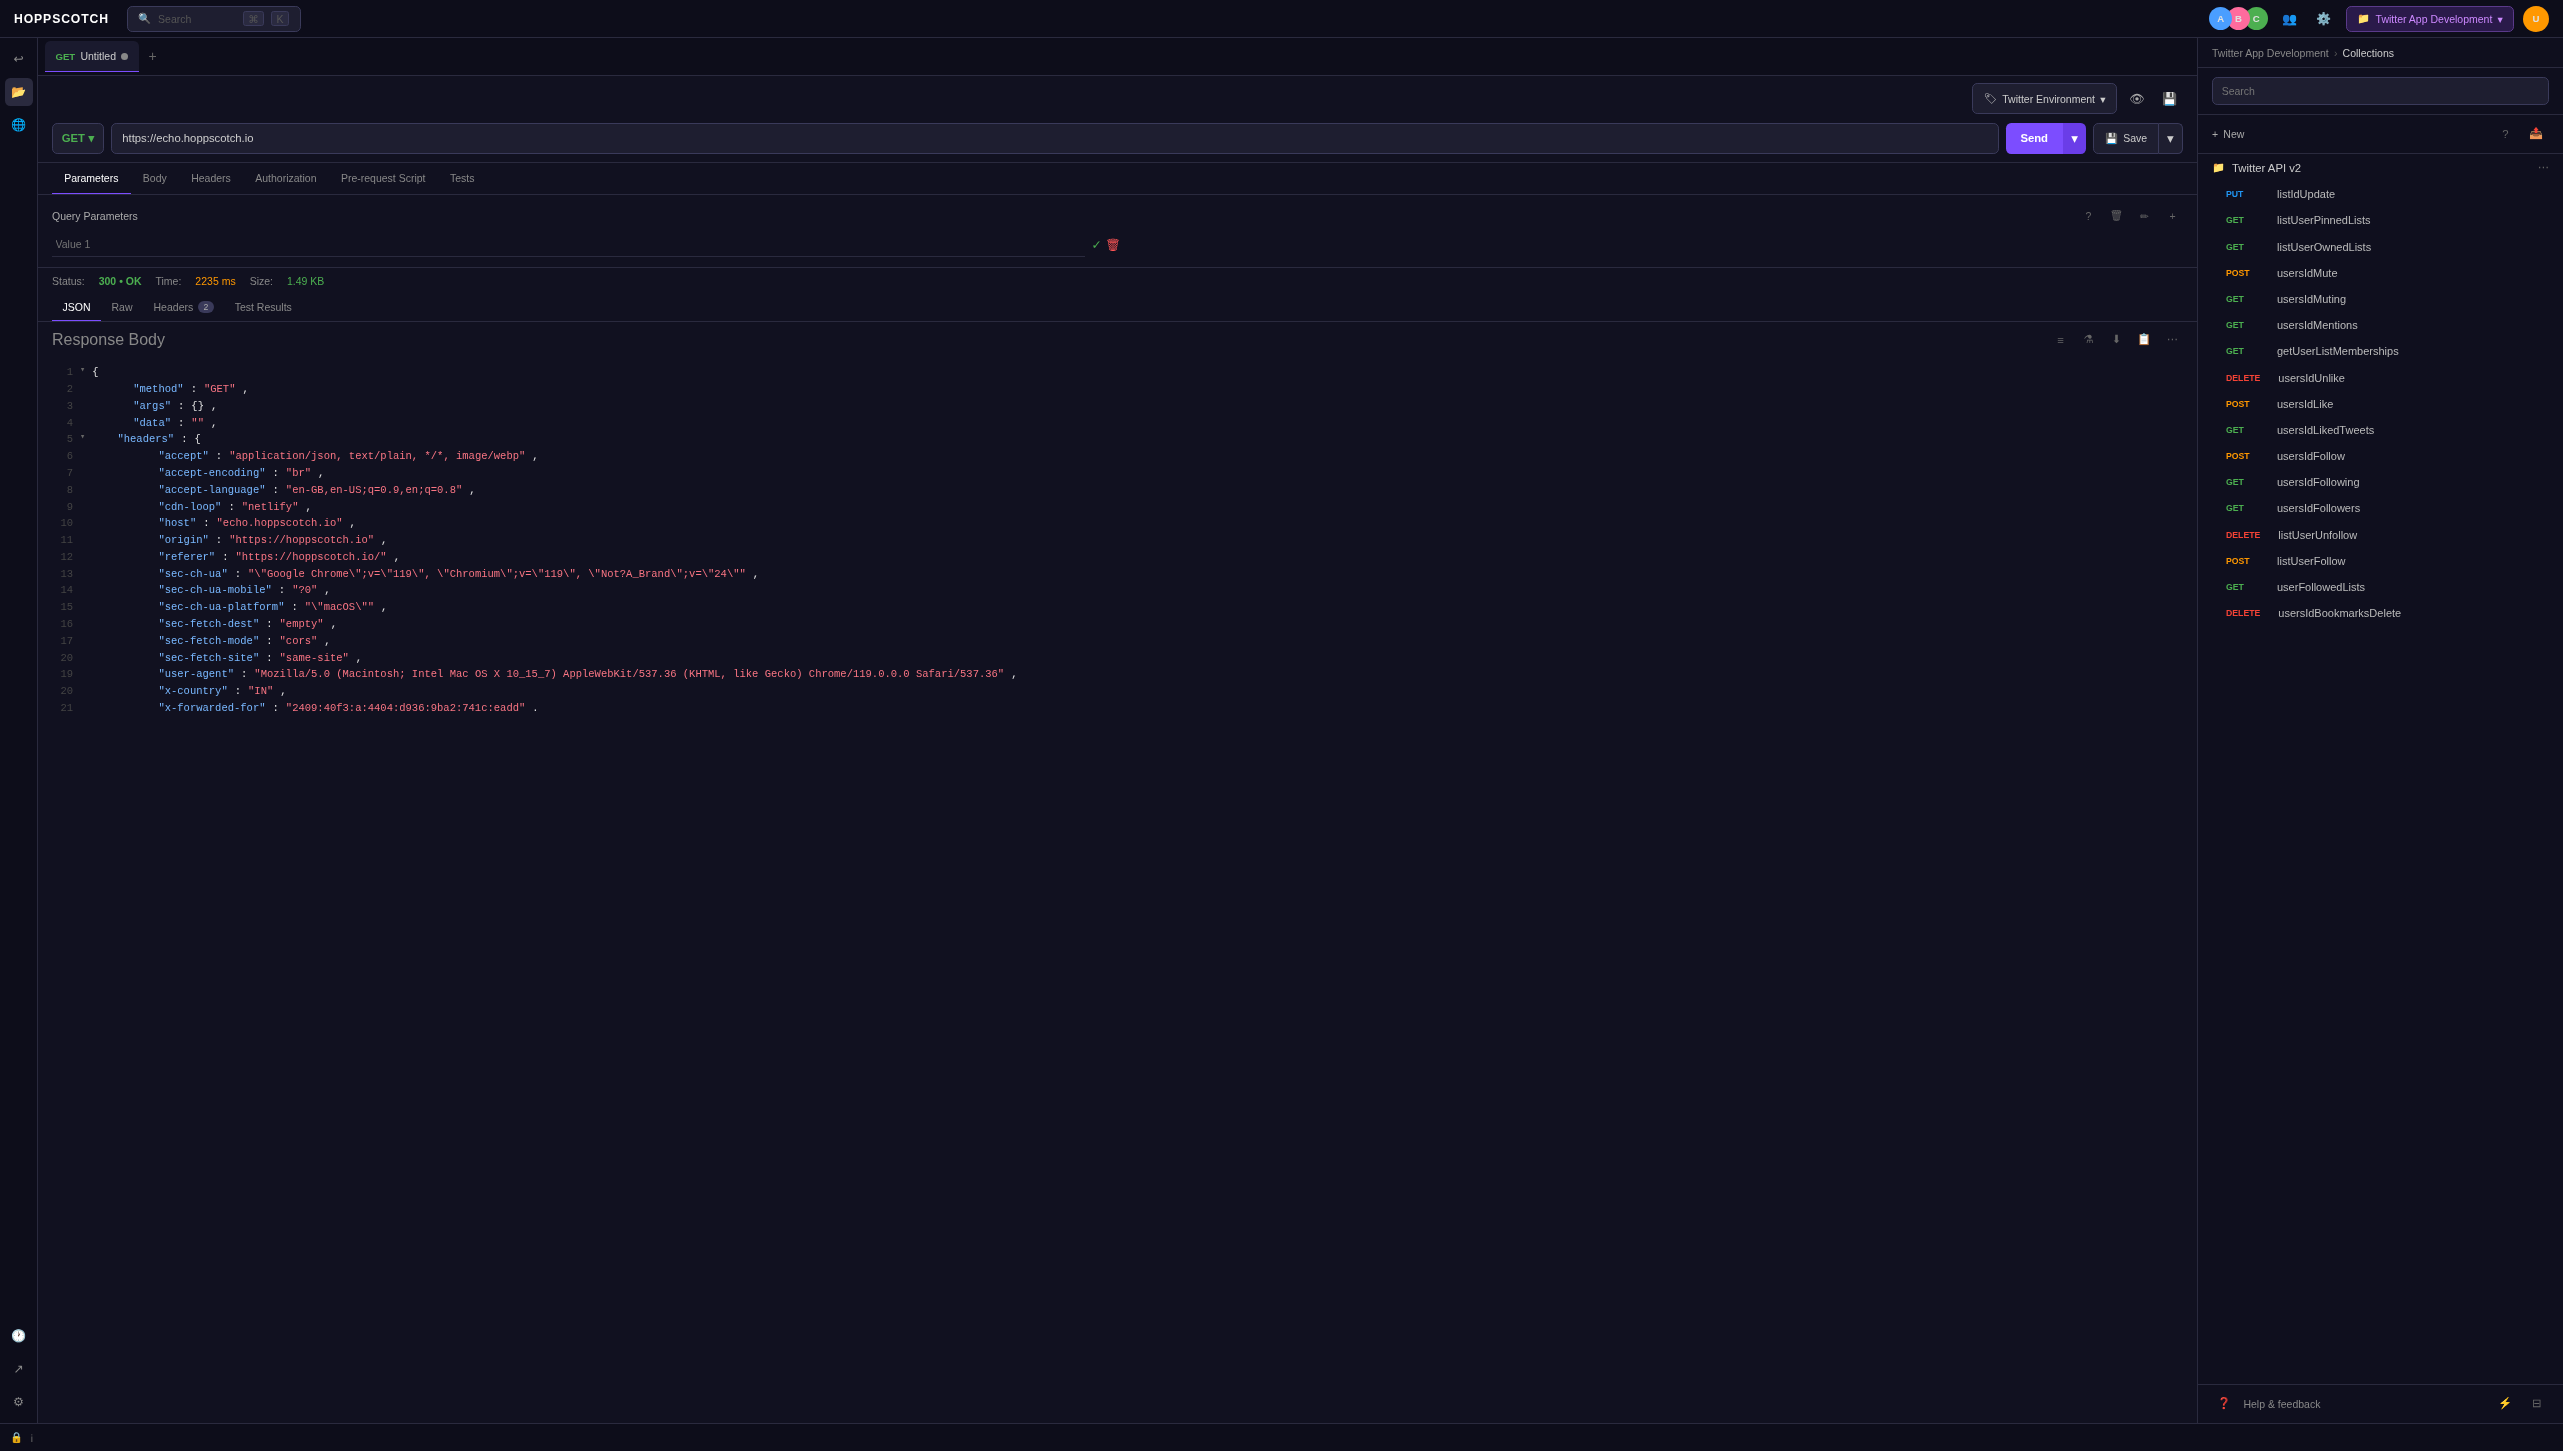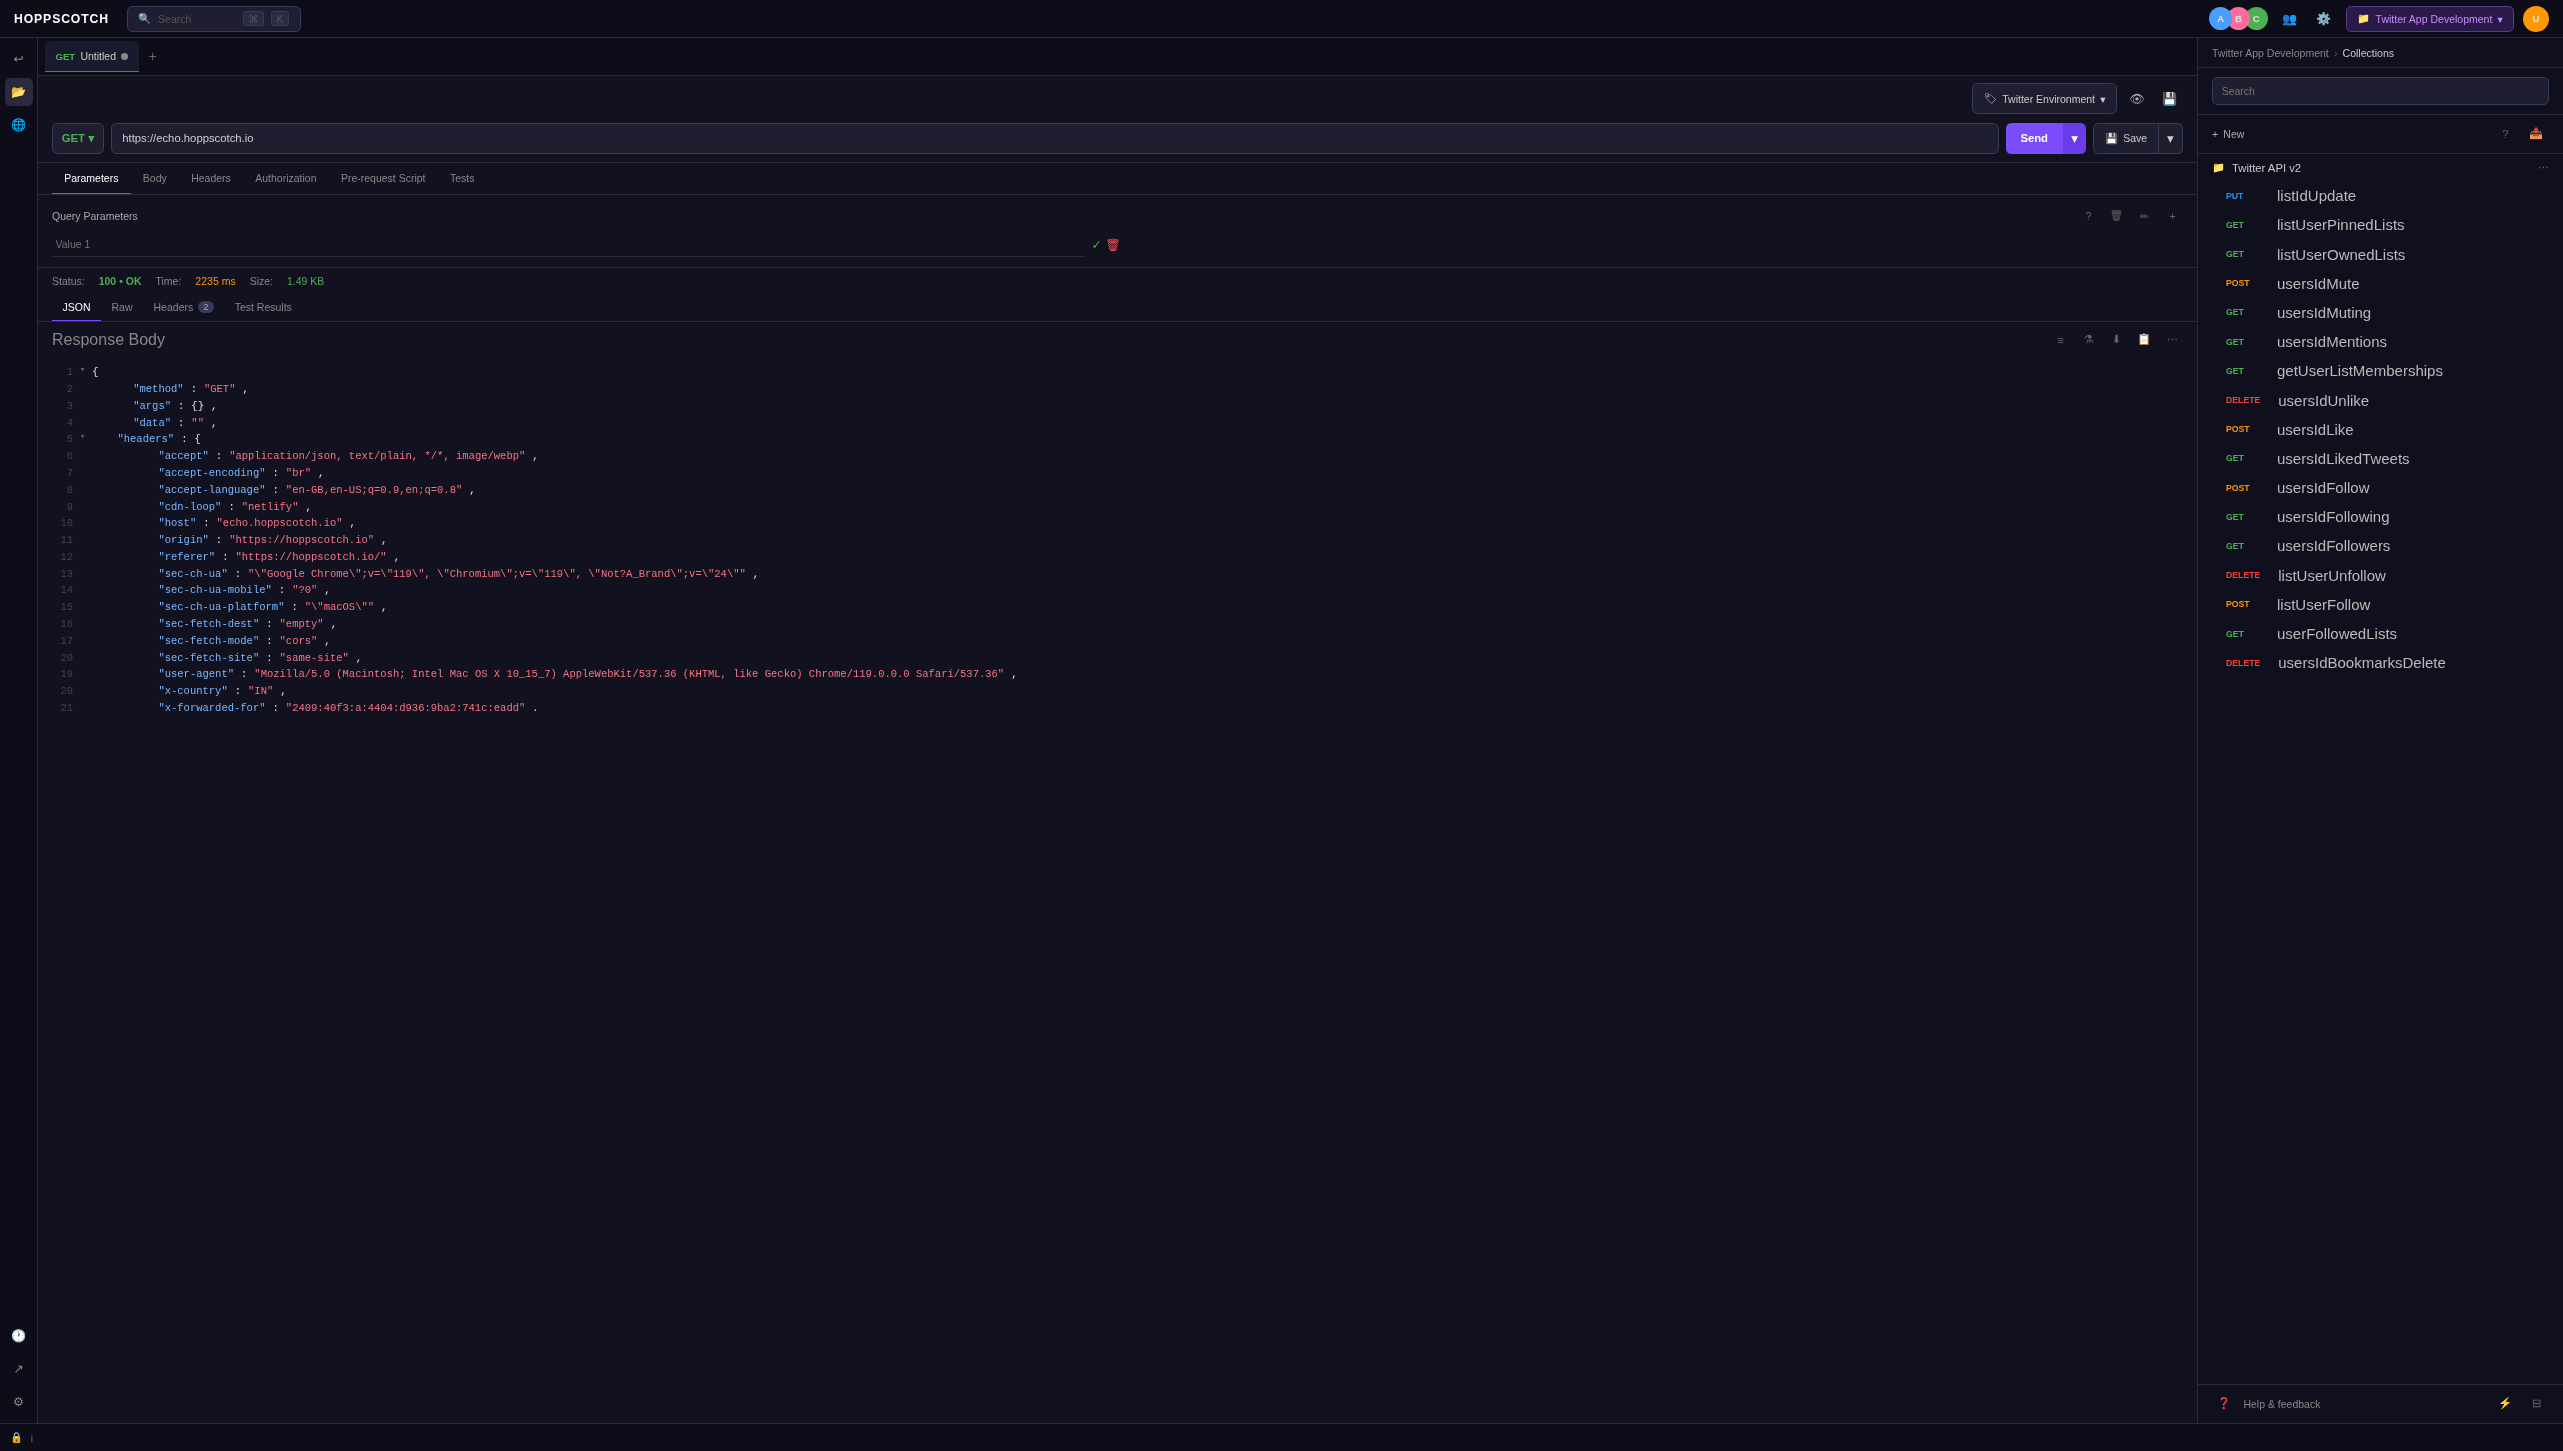--- a/index.html
+++ b/index.html
@@ -107,21 +107,21 @@
     .collection-more { margin-left: auto; color: #666; cursor: pointer; }
 
     
     .endpoint-list { flex: 1; overflow-y: auto; }
     .endpoint-item { display: flex; align-items: center; gap: 18px; padding: 6.1px 14px 6.1px 28px; cursor: pointer; border-radius: 3.5px; }
     .method-badge { font-size: 8.7px; font-weight: 700; min-width: 33px; }
     .method-badge.get { color: #4caf50; }
     .method-badge.post { color: #ff9800; }
     .method-badge.put { color: #2196f3; }
     .method-badge.delete { color: #f44336; }
-    .endpoint-name { font-size: 15px; color: #bbb; flex: 1; }
+    .endpoint-name { font-size: 11px; color: #bbb; flex: 1; }
     .endpoint-more { color: #555; cursor: pointer; font-size: 12.2px; opacity: 0; }
 
     
     .bottom-bar { height: 28px; background: #0d0d1a; border-top: 0.9px solid #2a2a3e; display: flex; align-items: center; padding: 0 10.5px; gap: 7px; flex-shrink: 0; }
     .bottom-icon { color: #666; font-size: 10.5px; cursor: pointer; }
     .bottom-spacer { flex: 1; }
 
     
     ::-webkit-scrollbar { width: 5.2px; }
     ::-webkit-scrollbar-track { background: transparent; }
@@ -234,21 +234,21 @@
           <span class="check-icon">✓</span>
           <span class="delete-icon">🗑</span>
         </div>
       </div>
     </div>
 
     <div class="response-area">
       <div class="response-status-bar">
         <span style="color:#888">Status:</span>
         <span class="status-ok">
-          <span>100</span> •
+          <span>300</span> •
           <span>OK</span>
         </span>
         <span style="color:#888">Time:</span>
         <span style="color:#ff9800">2235 ms</span>
         <span style="color:#888">Size:</span>
         <span style="color:#4caf50">1.49 KB</span>
       </div>
 
       <div class="response-tabs">
         <div class="response-tab active">JSON</div>

